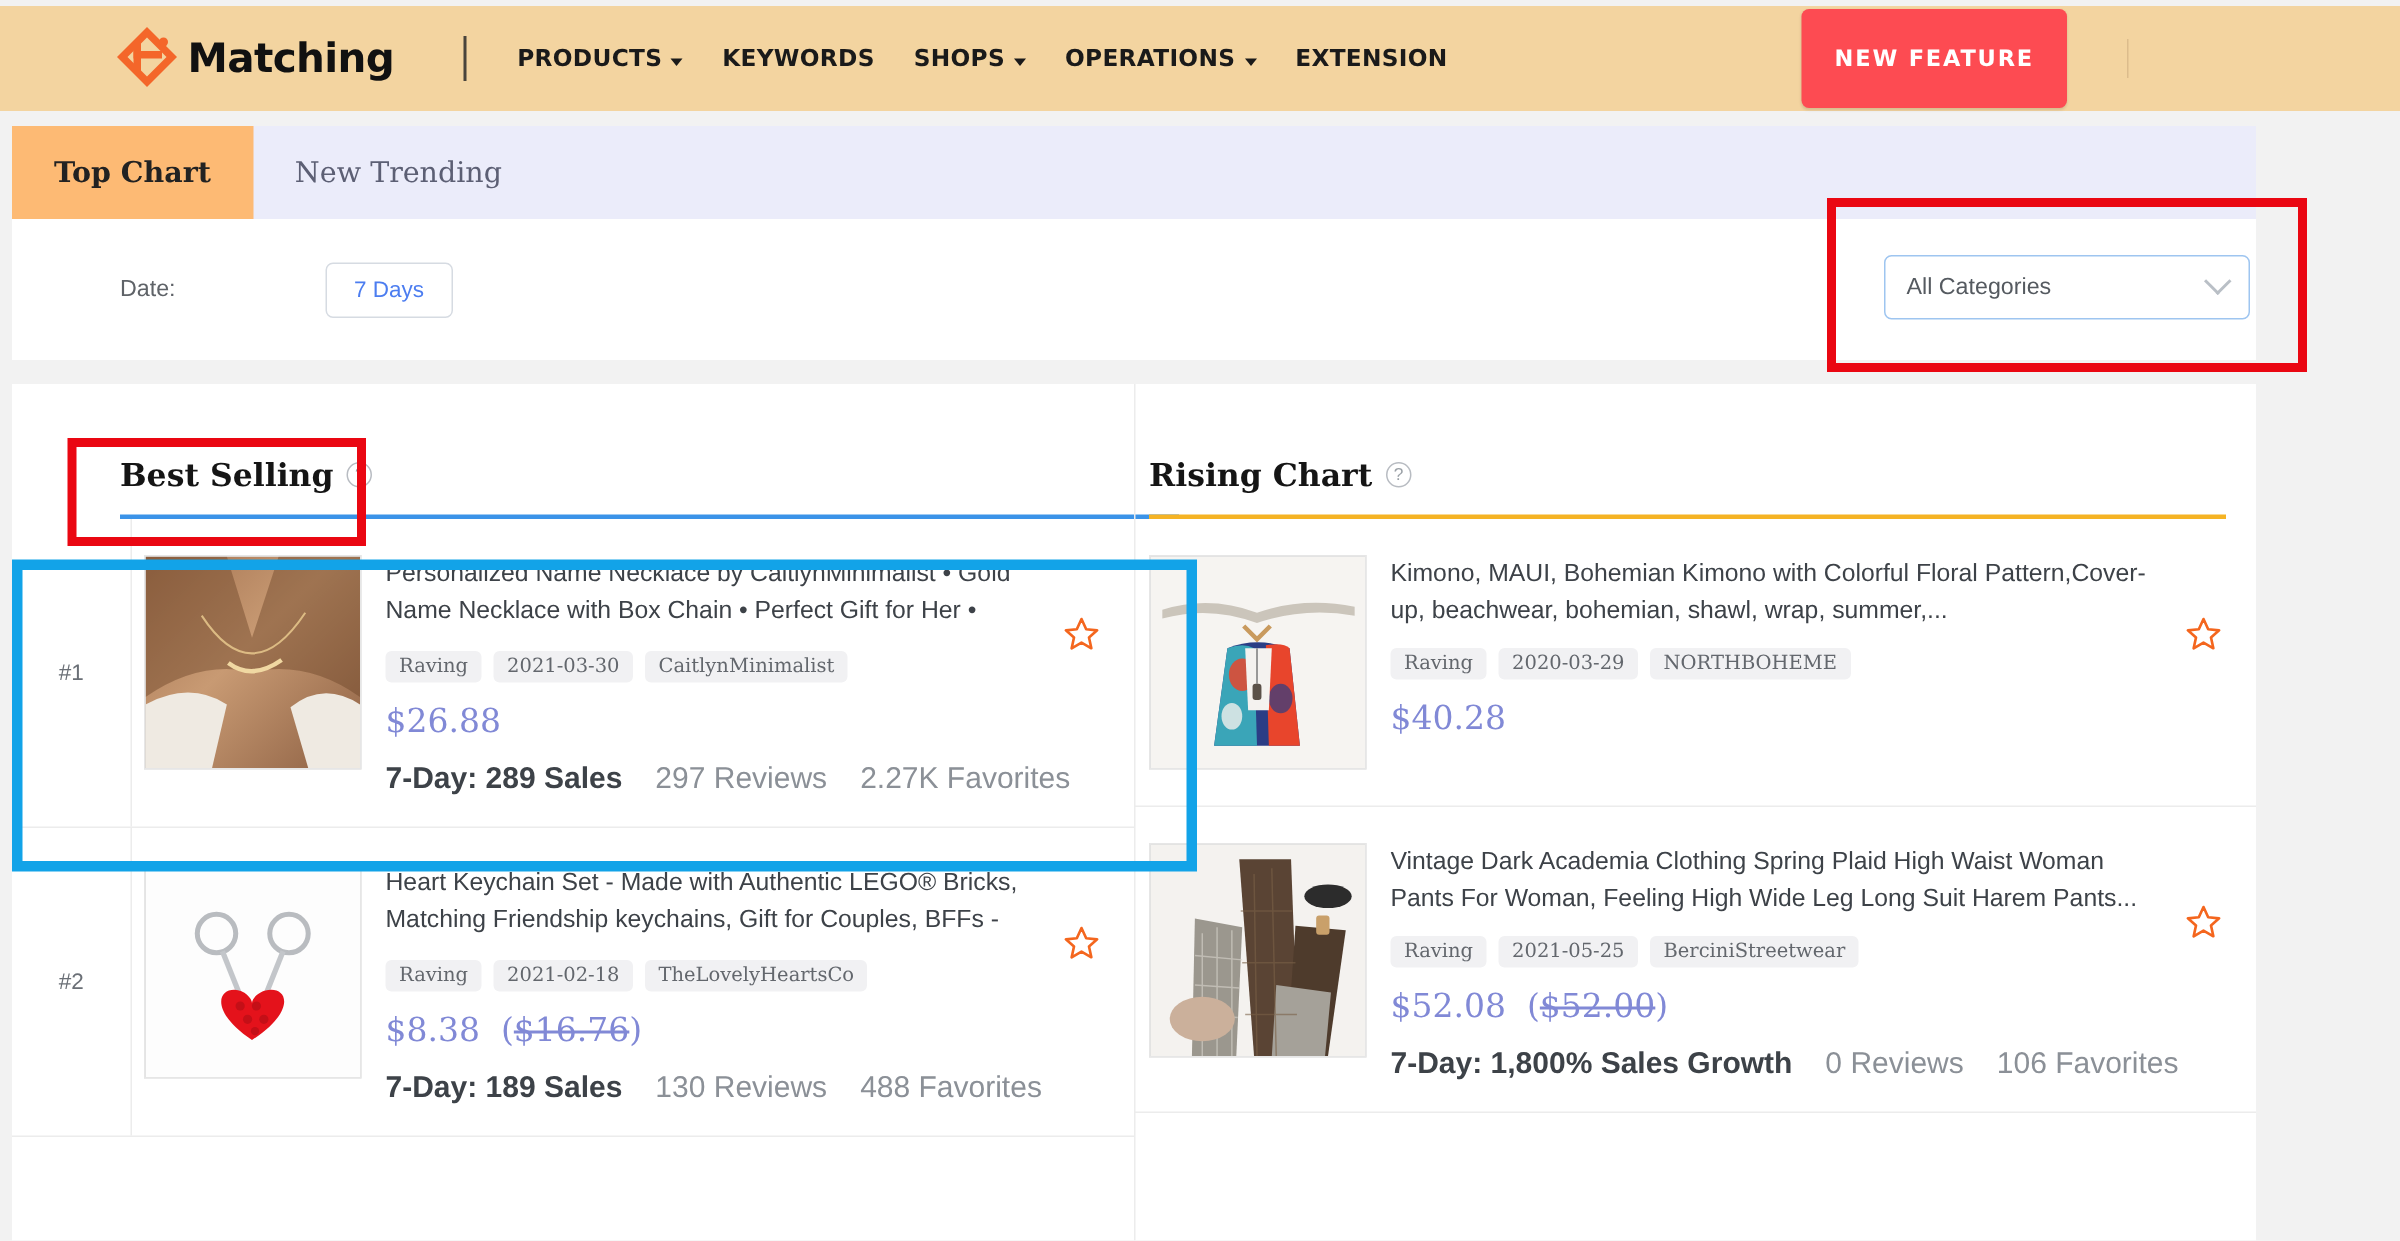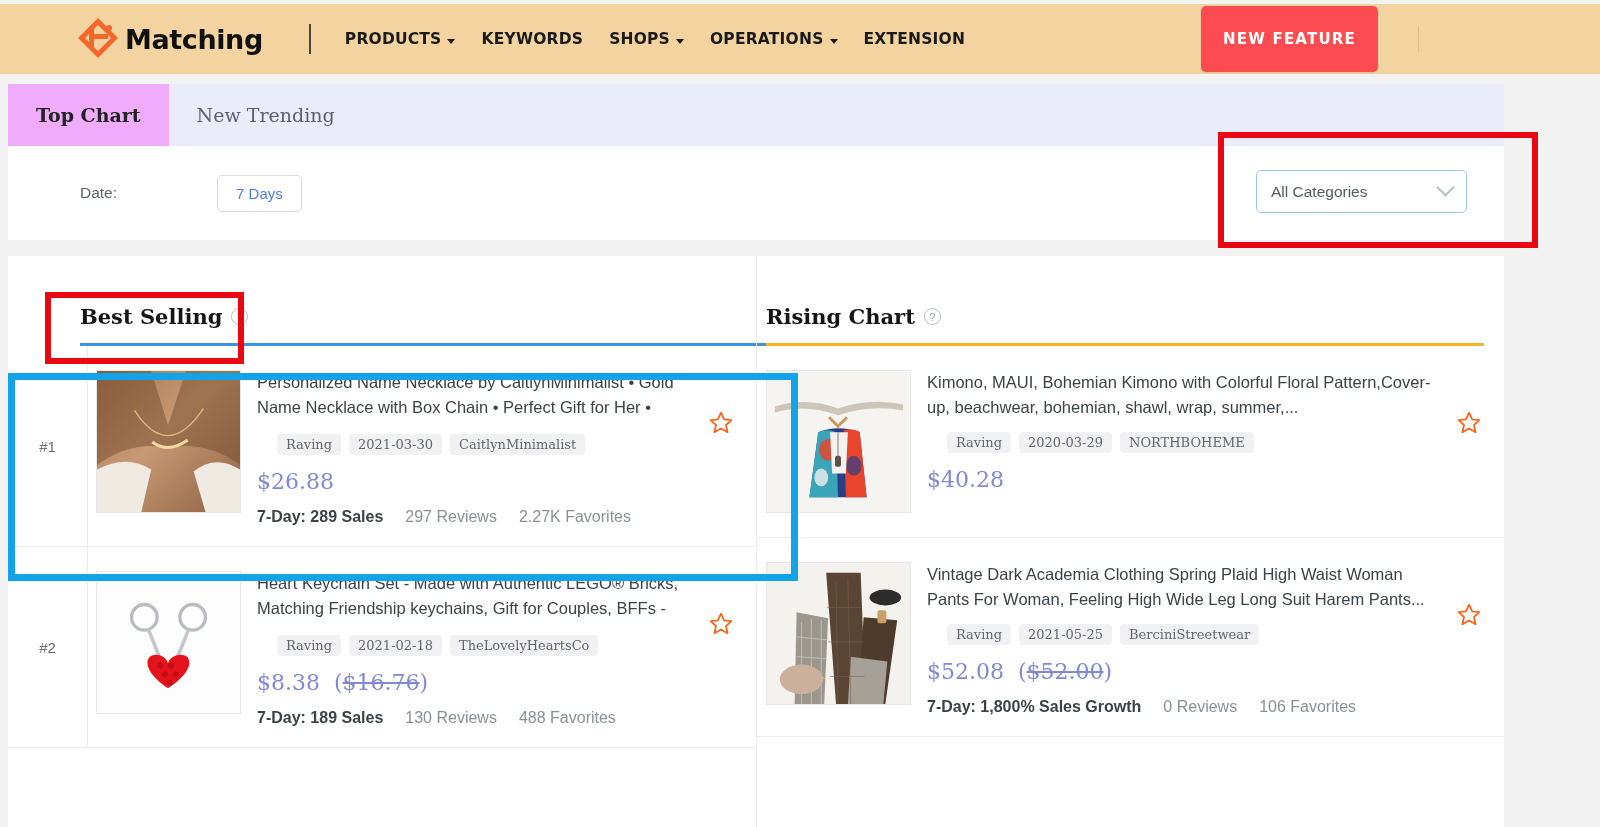--- a/index.html
+++ b/index.html
@@ -88,21 +88,21 @@
   }
   .tab {
     display: flex; align-items: center;
     padding: 0 28px;
     font-family: "DejaVu Serif", serif;
     font-size: 19px;
     color: #5c5f74;
     cursor: pointer;
   }
   .tab.active {
-    background: #f0abfc;
+    background: #fdba74;
     color: #222;
     font-weight: bold;
   }
   .filter-row {
     height: 94px;
     display: flex; align-items: center;
     padding-left: 72px;
   }
   .filter-label {
     font-size: 15.5px; color: #5f6368;
@@ -130,21 +130,21 @@
     position: absolute;
     border: 7px solid #12a3e8;
     background: transparent;
     pointer-events: none;
     z-index: 40;
   }
 
   
   .cat-select-wrap {
     position: absolute; top: 170px; left: 1256px;
-    width: 211px; height: 43px;
+    width: 244px; height: 43px;
     z-index: 20;
   }
   .cat-select {
     width: 100%; height: 100%;
     border: 1px solid #9ec5f0;
     border-radius: 5px;
     background: #fff;
     display: flex; align-items: center;
     padding: 0 14px;
     cursor: pointer;
@@ -221,40 +221,40 @@
   }
   .p-title {
     font-size: 16.5px;
     color: #3d4248;
     line-height: 1.52;
     max-height: 52px;
     overflow: hidden;
     cursor: pointer;
     padding-right: 48px;
   }
-  .tags { display: flex; gap: 8px; margin-top: 12px; margin-left: 20px; }
+  .tags { display: flex; gap: 8px; margin-top: 12px; }
   .tag {
     background: #f1f1f3;
     color: #63676d;
     border-radius: 4px;
     padding: 3px 9px;
     font-size: 13px;
     font-family: "DejaVu Serif", serif;
     white-space: nowrap;
   }
   .price {
     margin-top: 14px;
     font-size: 22px;
     color: #8189d6;
     font-family: "DejaVu Serif", serif;
   }
   .price .old { text-decoration: line-through; }
   .stats {
     margin-top: 14px;
-    font-size: 16px;
+    font-size: 20px;
     color: #7b8188;
     display: flex; gap: 22px; align-items: baseline;
     white-space: nowrap;
   }
   .stats .lead { color: #3d4248; font-weight: bold; }
   .stats .lead b { font-weight: bold; }
   .stats .muted { color: #8b9097; }
   .fav-star {
     position: absolute;
     right: 22px; top: 64px;

